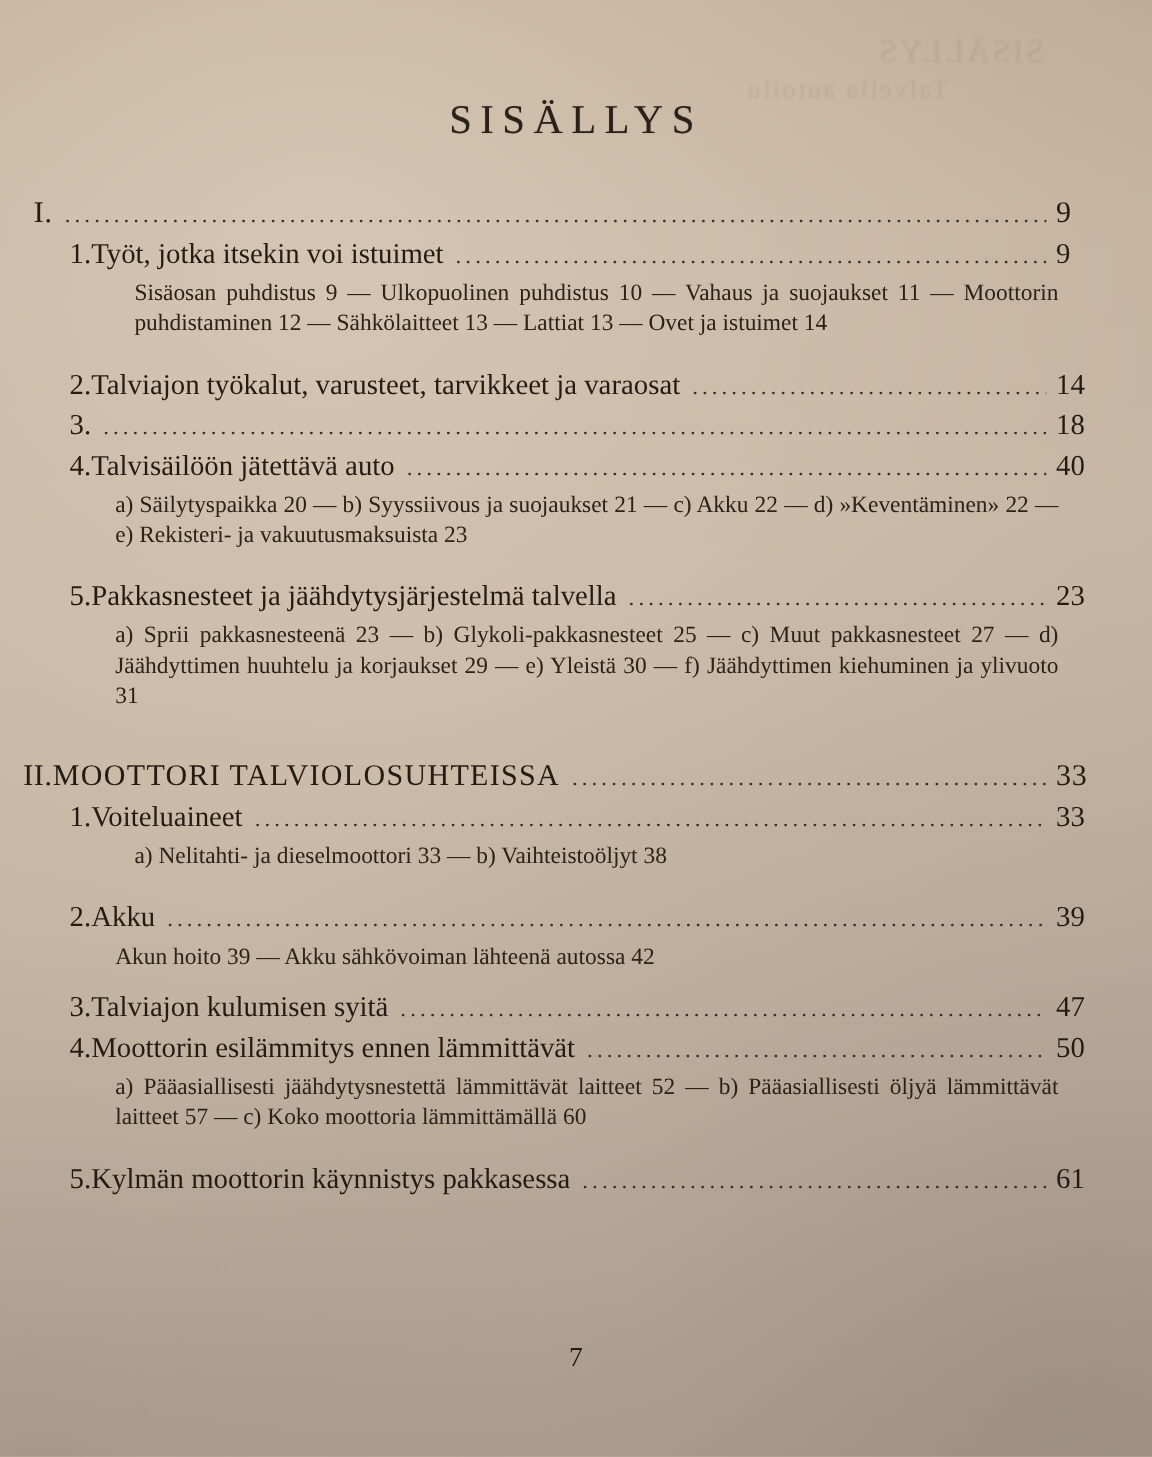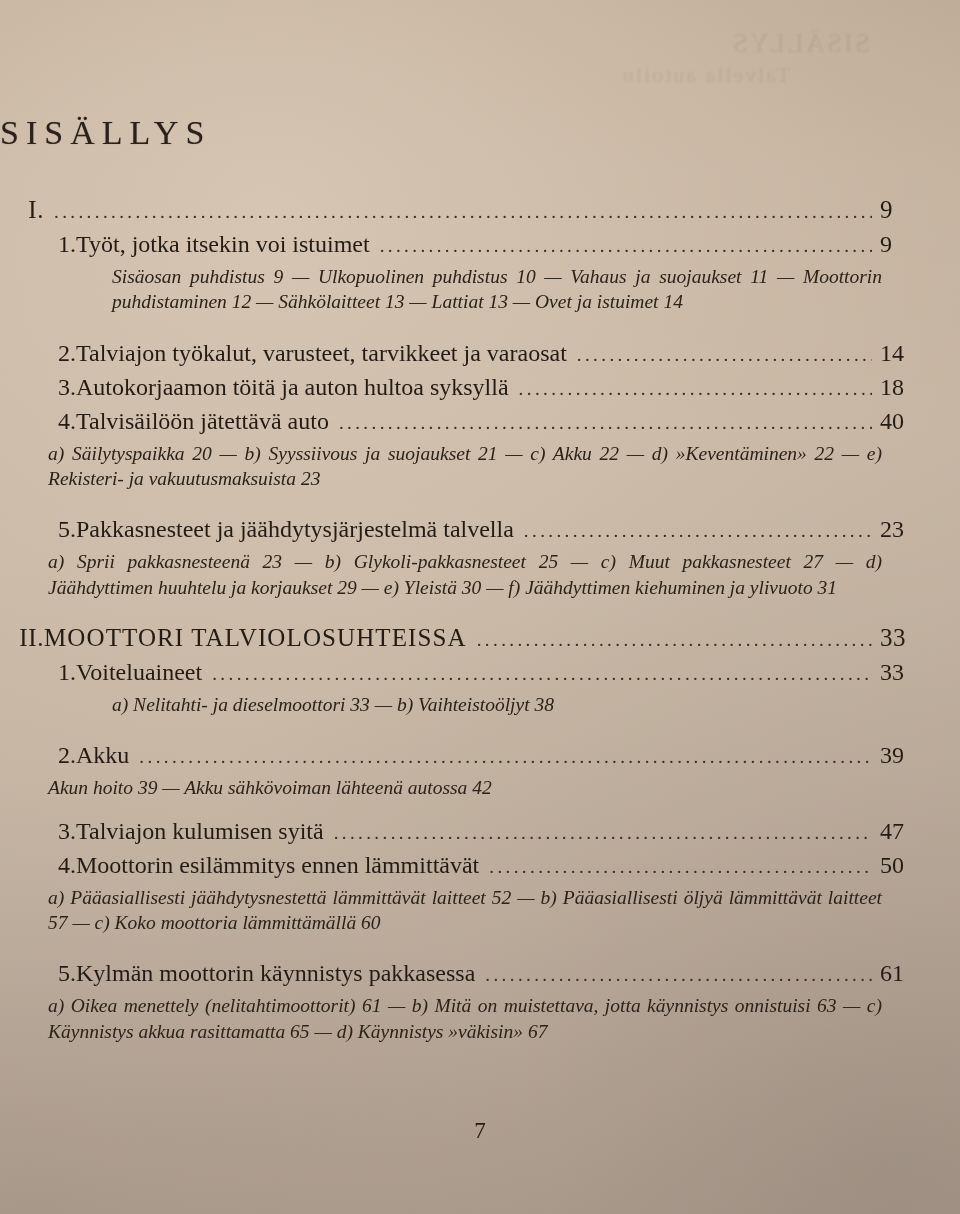--- a/index.html
+++ b/index.html
@@ -55,34 +55,35 @@
   .bleed .bl2 { position: absolute; left: 170px; top: 62px; font-size: 22px; }
 
   
   .content {
     position: relative;
     z-index: 3;
     padding: 0;
   }
 
   .doc-title {
+    text-align: center;
     font-size: 34px;
     letter-spacing: 7px;
     margin: 0;
-    padding-top: 114px;
+    padding-top: 82px;
     font-weight: 400;
     color: #2a211a;
     text-shadow: 0 0 1px rgba(40,30,22,0.30);
   }
 
   .part {
     margin-top: 0;
   }
   .part.first { margin-top: 44px; }
-  .part.second { margin-top: 24px; }
+  .part.second { margin-top: 40px; }
 
   
   .row {
     display: flex;
     align-items: flex-end;
     width: 100%;
     box-sizing: border-box;
     padding-right: 34px;
   }
   .num-col {
@@ -133,24 +134,23 @@
 
   
   .subnote {
     padding-left: 112px;
     padding-right: 78px;
     font-size: 19.5px;
     line-height: 1.30;
     text-align: justify;
     margin-top: 6px;
     color: #2b2219;
-    font-style: italic;
   }
   .subnote.indent-less {
-    padding-left: 48px;
+    padding-left: 96px;
   }
 
   .spacer-sm { height: 10px; }
   .spacer-md { height: 18px; }
 
   .folio {
     position: absolute;
     left: 0;
     right: 0;
     top: 1118px;
@@ -194,21 +194,20 @@
 
       <div class="row chapter">
         <span class="num-col">2.</span>
         <span class="label">Talviajon työkalut, varusteet, tarvikkeet ja varaosat</span>
         <span class="leader">...........................................................................................................</span>
         <span class="page-no">14</span>
       </div>
 
       <div class="row chapter">
         <span class="num-col">3.</span>
-        <span class="label">Autokorjaamon töitä ja auton hultoa syksyllä</span>
         <span class="leader">...........................................................................................................</span>
         <span class="page-no">18</span>
       </div>
 
       <div class="row chapter">
         <span class="num-col">4.</span>
         <span class="label">Talvisäilöön jätettävä auto</span>
         <span class="leader">...........................................................................................................</span>
         <span class="page-no">40</span>
       </div>
@@ -271,21 +270,20 @@
       <div class="subnote indent-less">a) Pääasiallisesti jäähdytysnestettä lämmittävät laitteet 52 — b) Pääasiallisesti öljyä lämmittävät laitteet 57 — c) Koko moottoria lämmittämällä 60</div>
 
       <div class="spacer-md"></div>
 
       <div class="row chapter">
         <span class="num-col">5.</span>
         <span class="label">Kylmän moottorin käynnistys pakkasessa</span>
         <span class="leader">...........................................................................................................</span>
         <span class="page-no">61</span>
       </div>
-      <div class="subnote indent-less">a) Oikea menettely (nelitahtimoottorit) 61 — b) Mitä on muistettava, jotta käynnistys onnistuisi 63 — c) Käynnistys akkua rasittamatta 65 — d) Käynnistys »väkisin» 67</div>
 
     </div>
 
   </div>
 
   <div class="folio">7</div>
 
 </div>
 
 </body></html>

